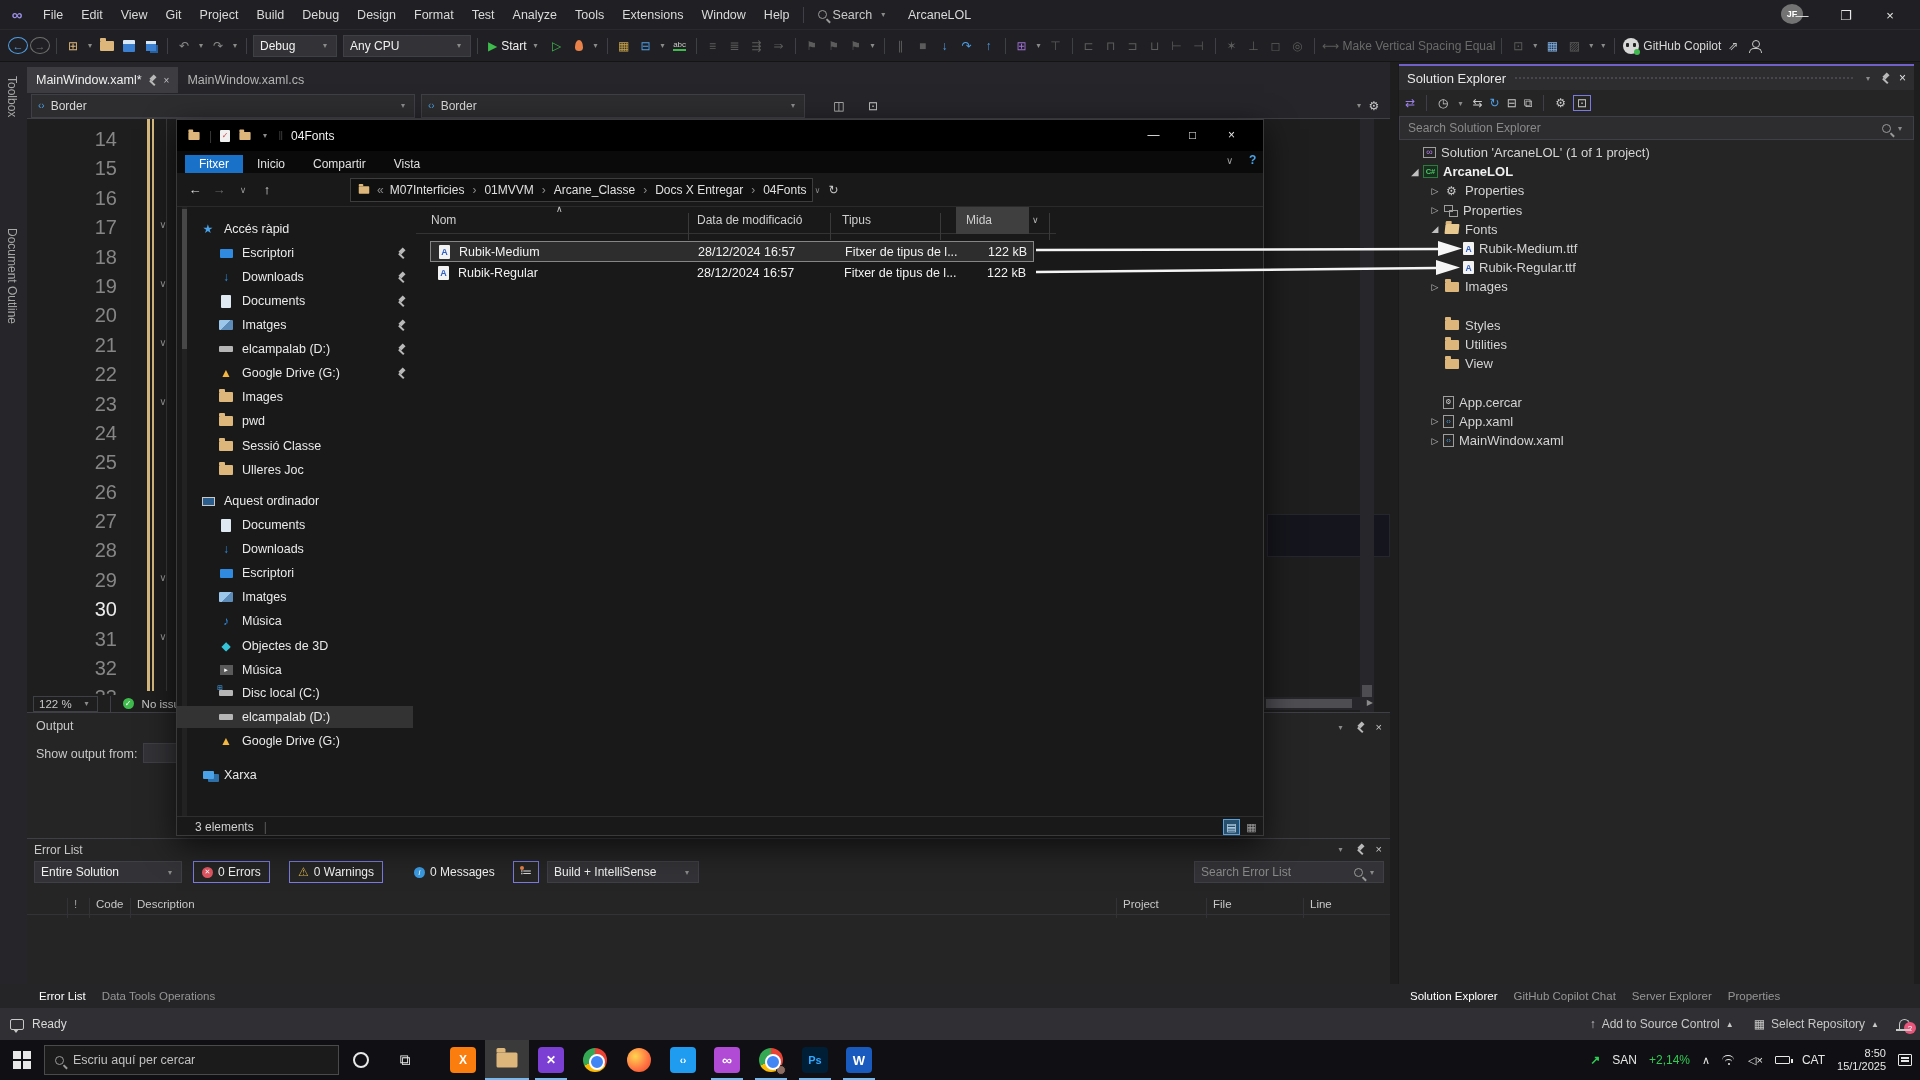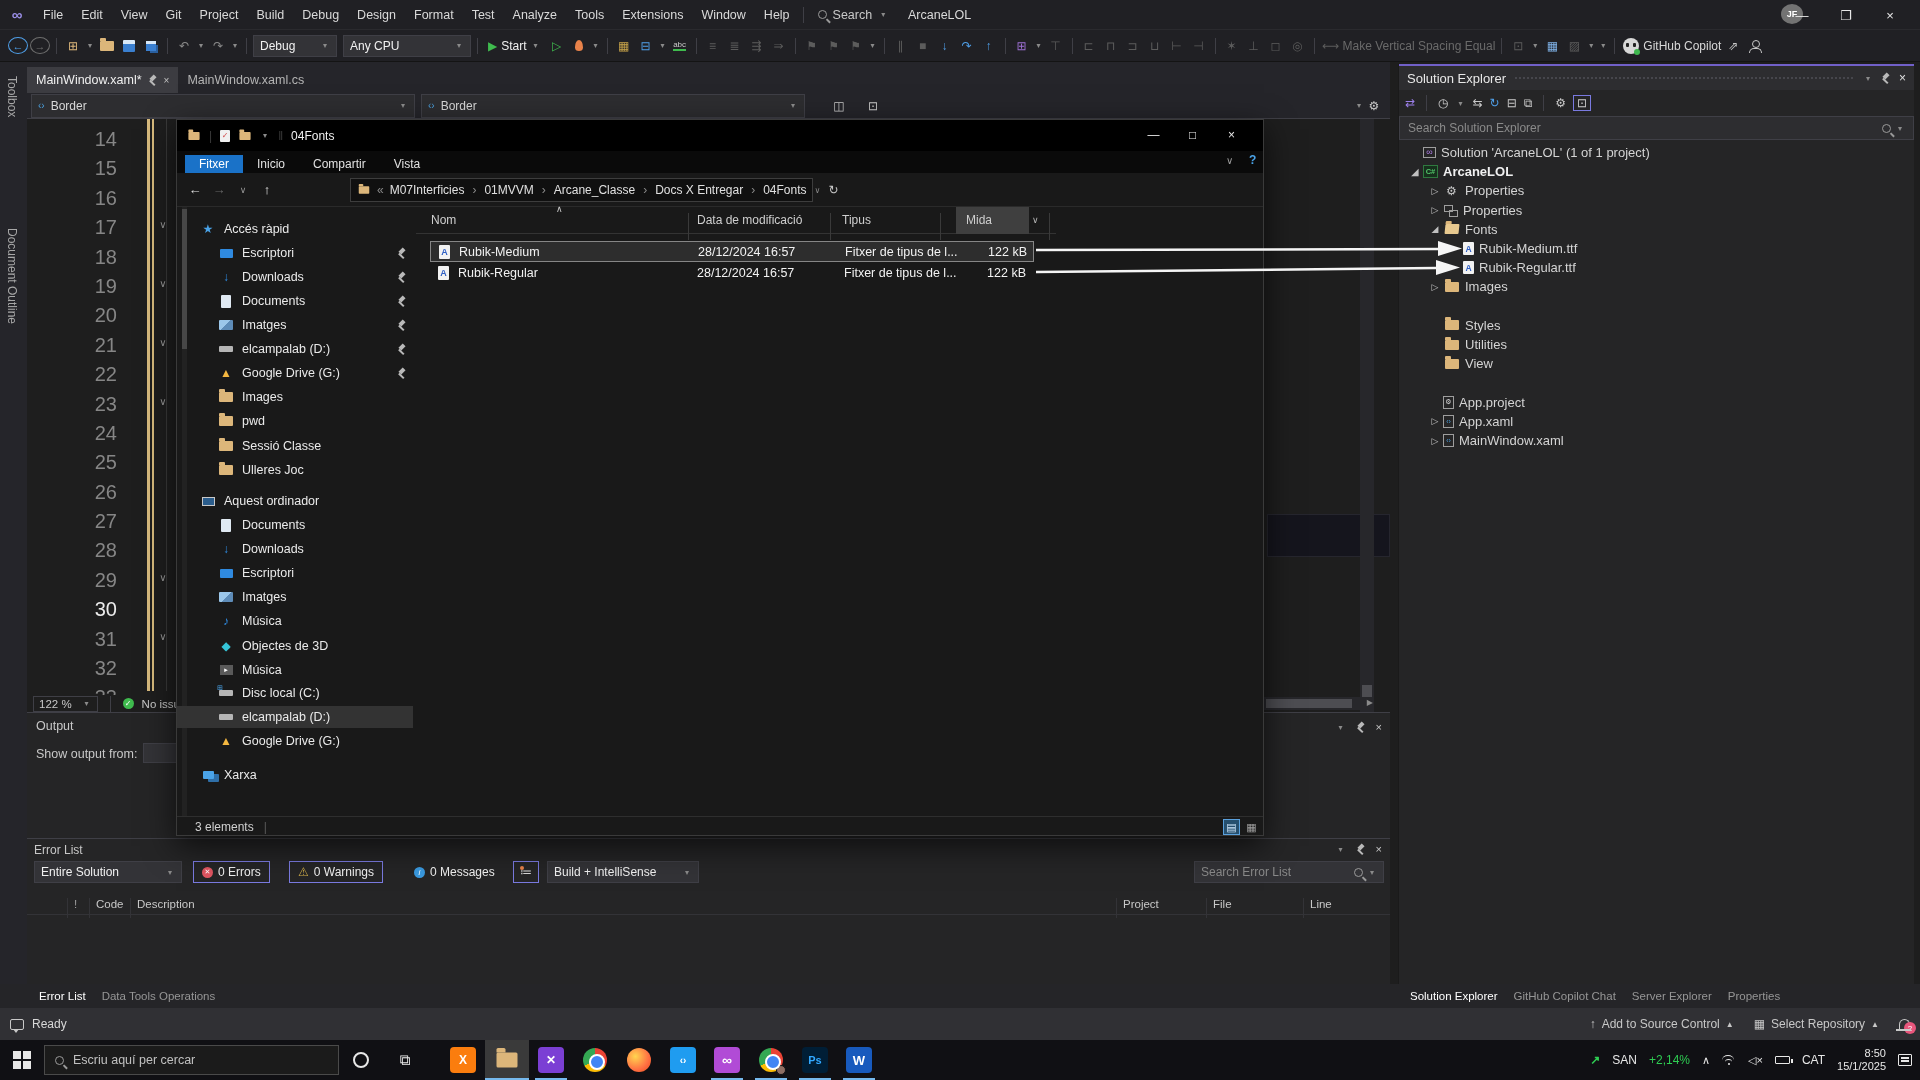--- a/index.html
+++ b/index.html
@@ -553,21 +553,21 @@
     <div class="srow lv1" style="top:290.2px">
         <span class="sexp"></span>
         <span class="sic">
           <span class="fold"></span>
         </span>
         <span>View</span>
       </div>
     <div class="srow lv1" style="top:328.6px">
         <span class="sexp"></span>
         <span class="sic sic-page">⚙</span>
-        <span>App.project</span>
+        <span>App.cercar</span>
       </div>
     <div class="srow lv1" style="top:347.8px">
         <span class="sexp">▷</span>
         <span class="sic sic-page" style="color:#4a9edb">‹›</span>
         <span>App.xaml</span>
       </div>
     <div class="srow lv1" style="top:367px">
         <span class="sexp">▷</span>
         <span class="sic sic-page" style="color:#4a9edb">‹›</span>
         <span>MainWindow.xaml</span>

